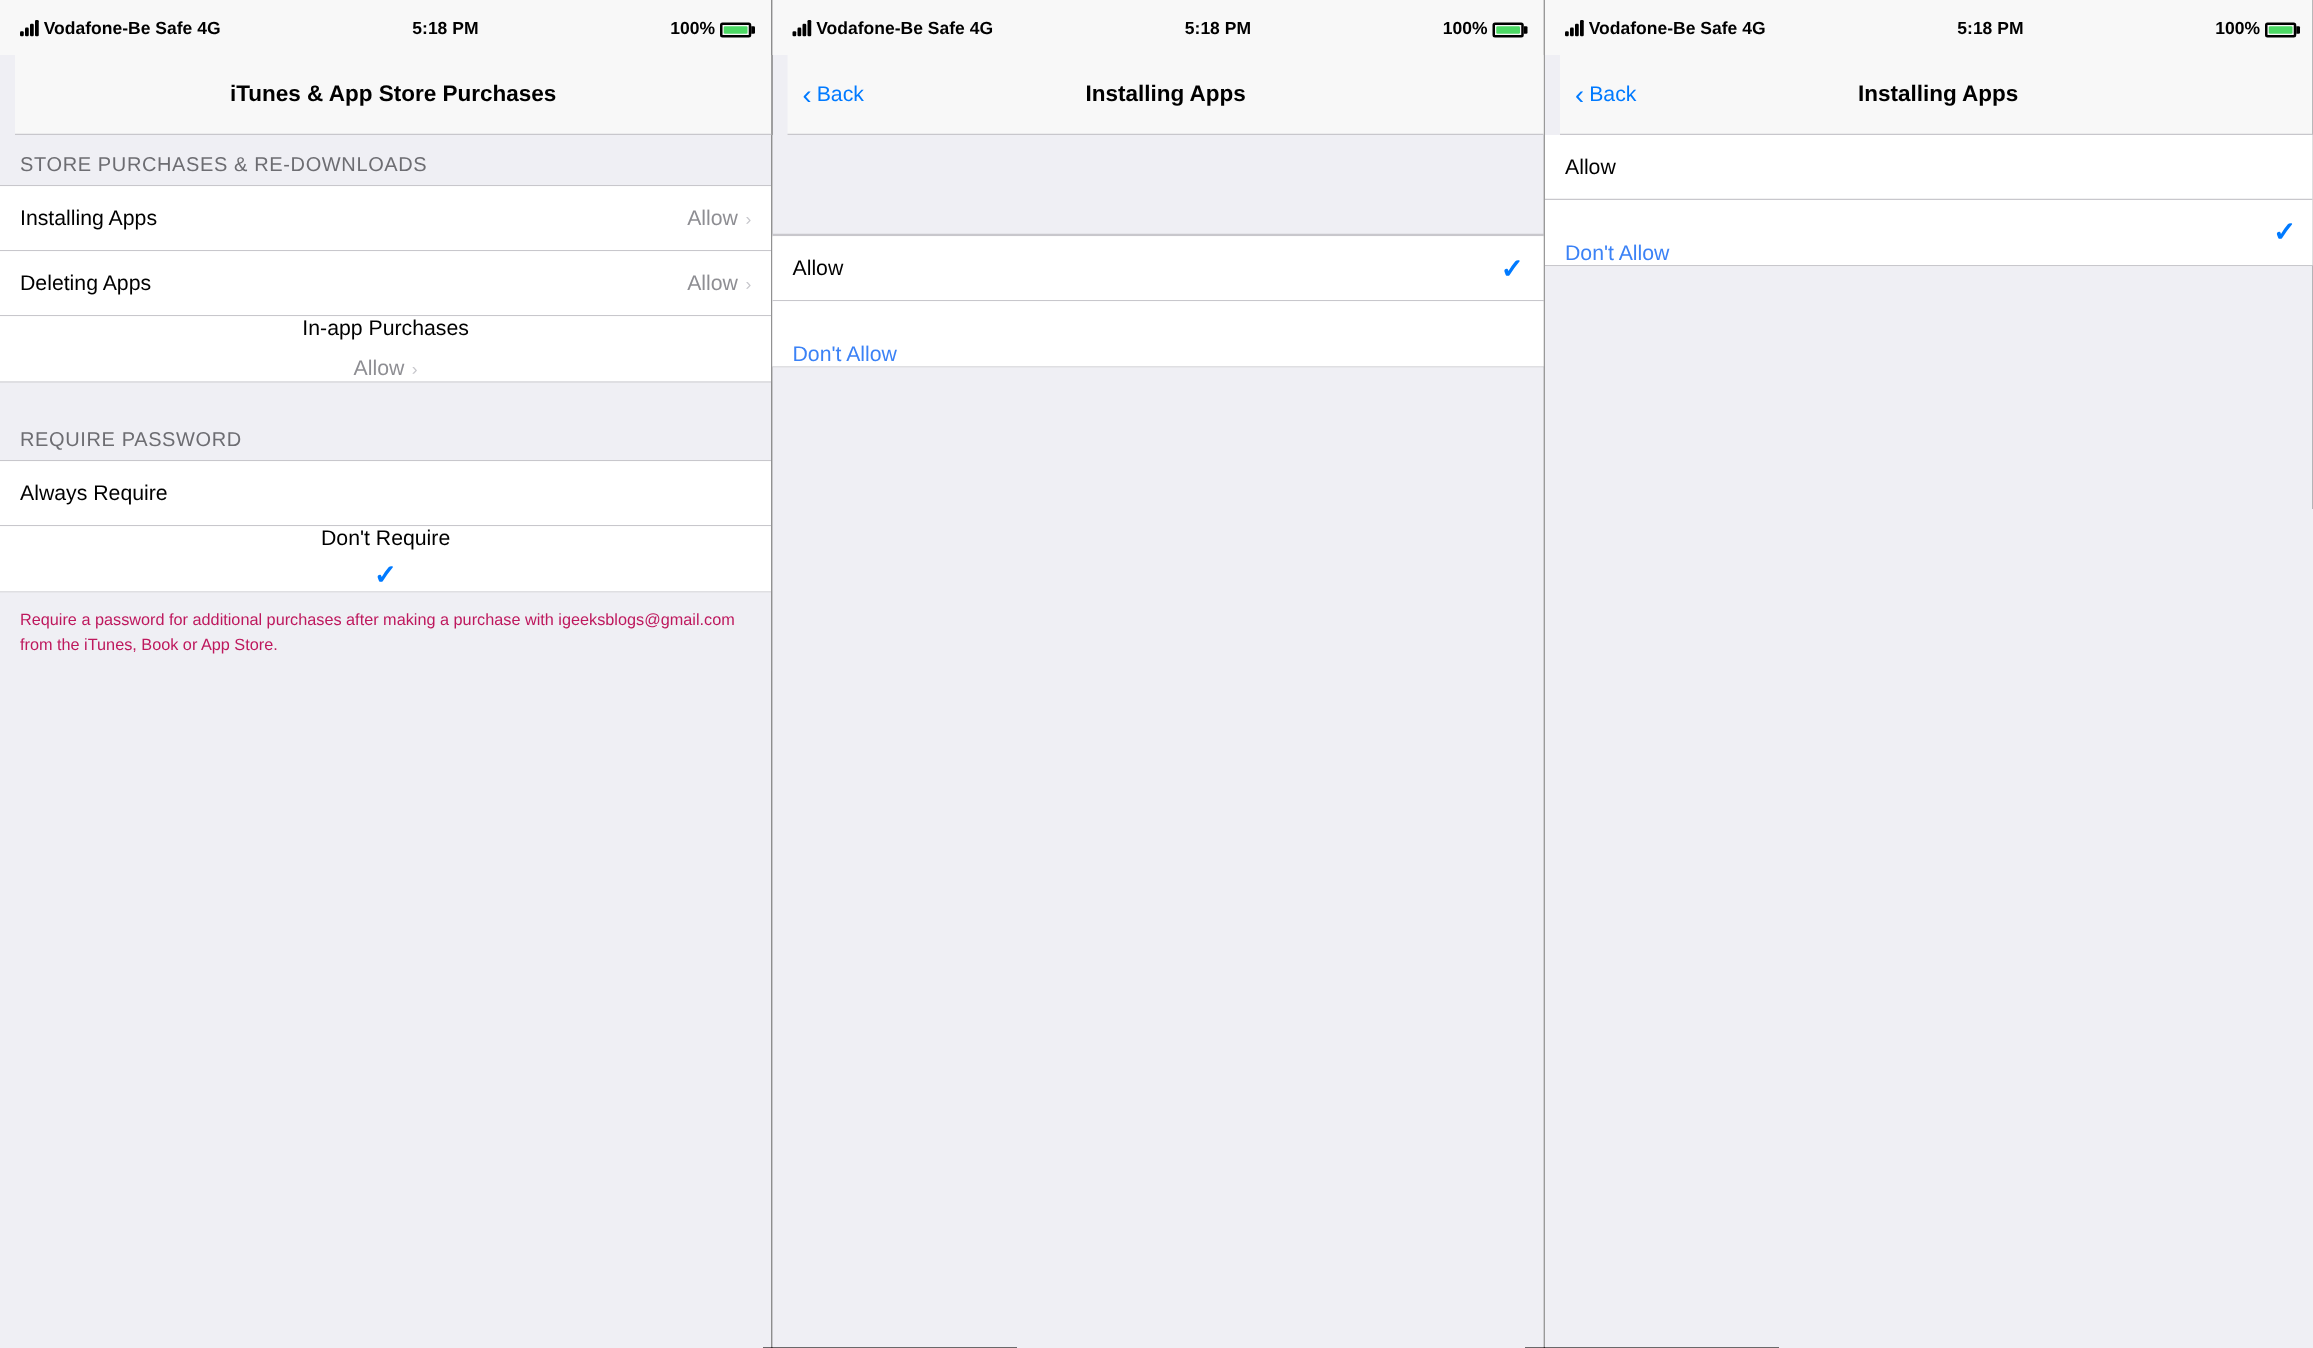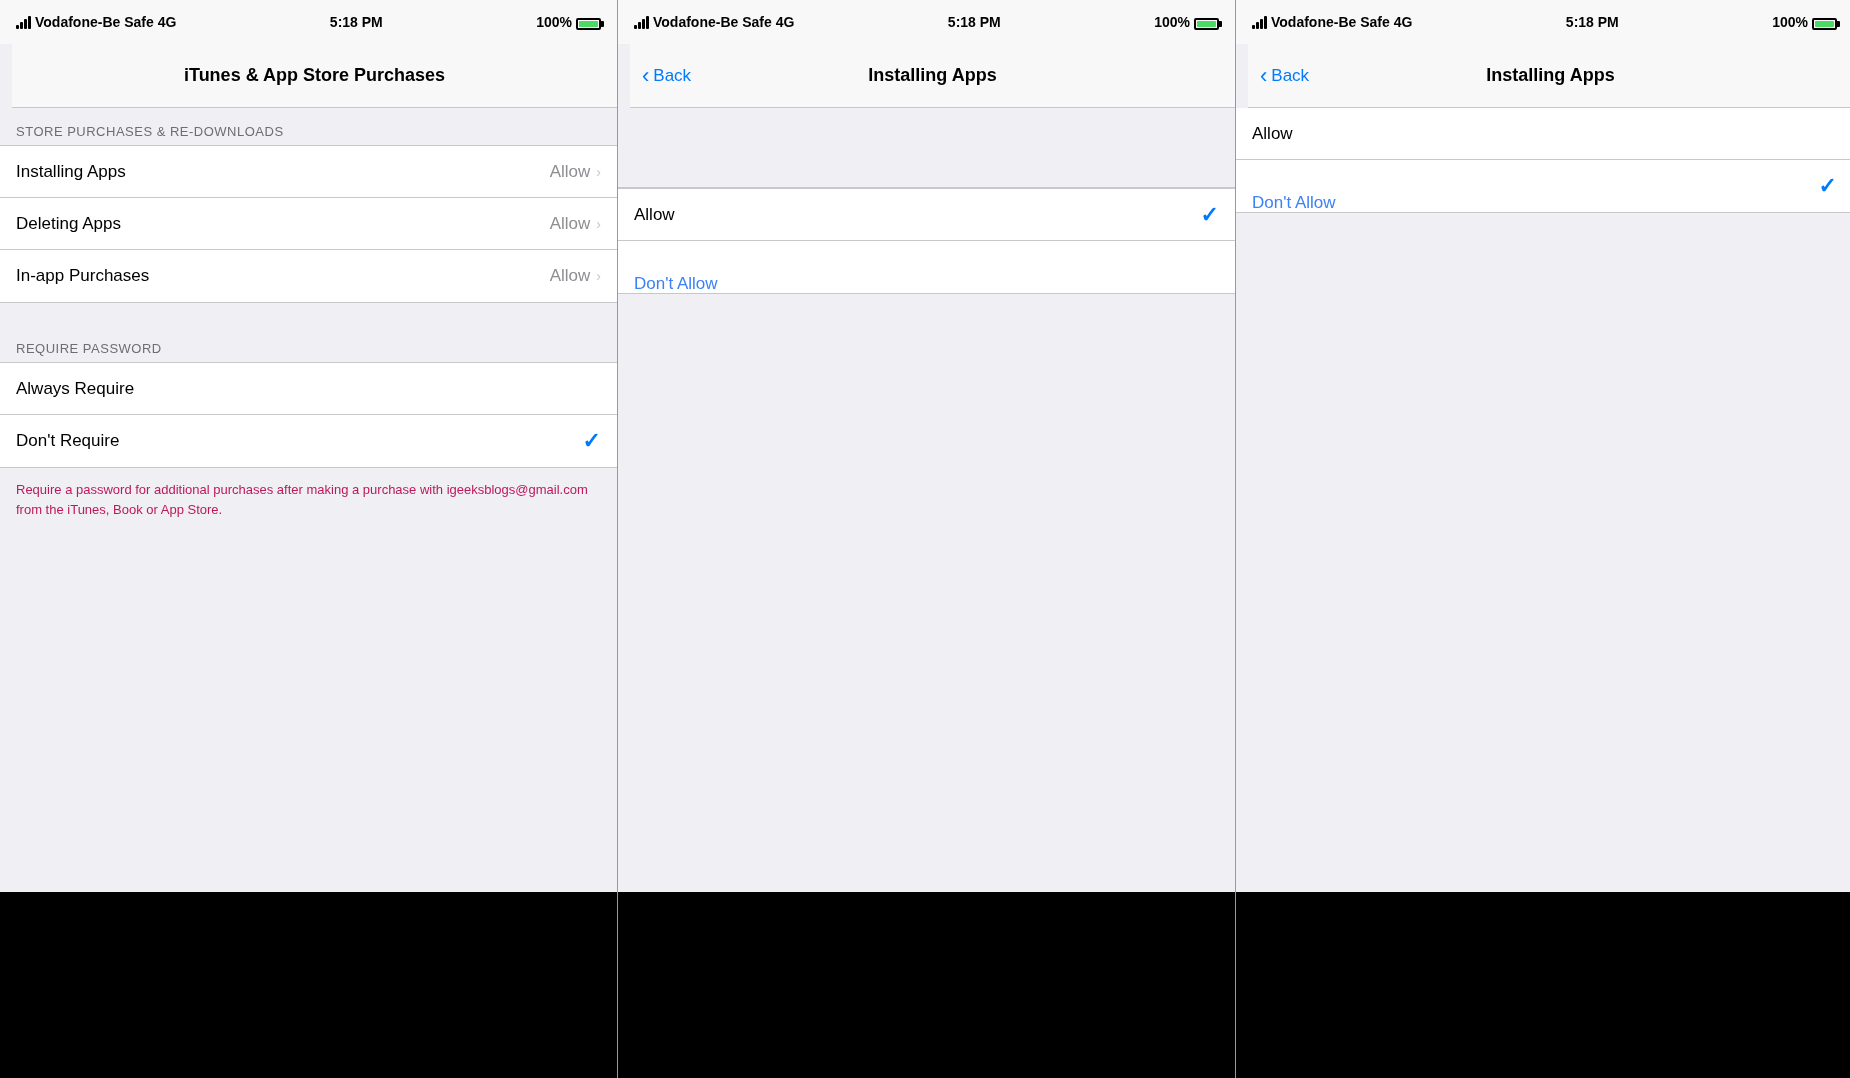--- a/index.html
+++ b/index.html
@@ -9,21 +9,21 @@
       display: flex;
       flex-direction: row;
       font-family: -apple-system, 'Helvetica Neue', Arial, sans-serif;
       background: #000;
       overflow: hidden;
     }
 
     
     .panel {
       width: 617px;
-      height: 892px;
+      height: 1078px;
       display: flex;
       flex-direction: column;
       background: #efeff4;
       flex-shrink: 0;
     }
 
     
     .status-bar {
       height: 44px;
       background: #f8f8f8;
@@ -88,21 +88,21 @@
     
     .settings-content {
       flex: 1;
       overflow-y: auto;
       background: #efeff4;
     }
 
     
     .section-header {
       padding: 16px 16px 6px 16px;
-      font-size: 13px;
+      font-size: 16px;
       font-weight: 400;
       color: #6d6d72;
       text-transform: uppercase;
       letter-spacing: 0.5px;
       background: #efeff4;
     }
 
     
     .settings-group {
       background: #fff;
@@ -114,21 +114,21 @@
     .settings-row {
       display: flex;
       align-items: center;
       justify-content: space-between;
       padding: 0 16px;
       height: 52px;
       background: #fff;
       border-bottom: 1px solid #c8c7cc;
       cursor: pointer;
     }
-    .settings-row:last-child { border-bottom: none; }
+    .settings-row:last-child { border-bottom: none; flex-direction: column; }
     .settings-row.selected { background: #fff; }
 
     .row-label {
       font-size: 17px;
       color: #000;
     }
 
     .row-right {
       display: flex;
       align-items: center;

